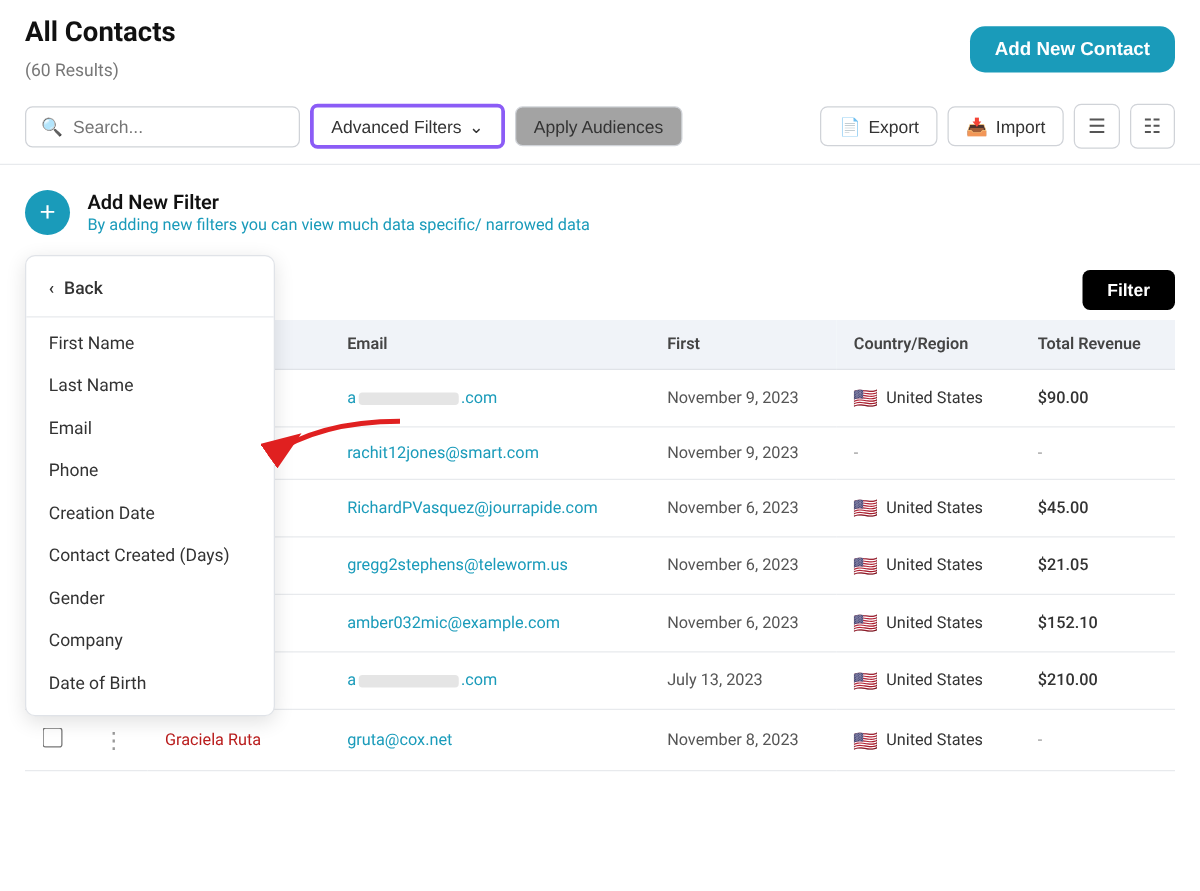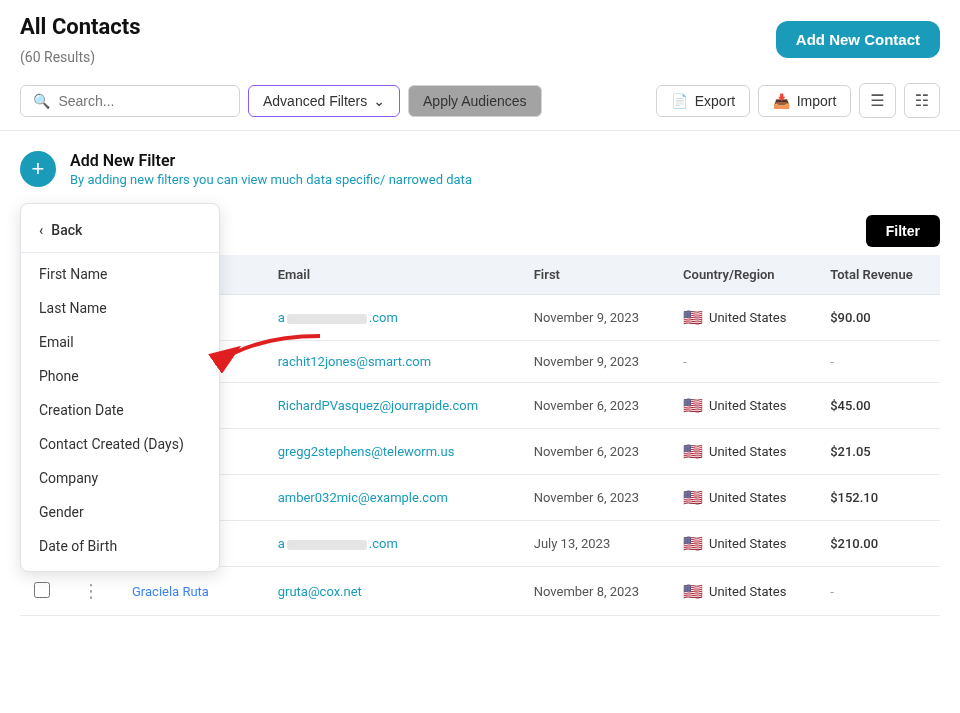--- a/index.html
+++ b/index.html
@@ -12,21 +12,21 @@
     .header-left { display: flex; align-items: baseline; gap: 10px; flex-direction: column; }
     .page-title { font-size: 22px; font-weight: 700; color: #111; }
     .result-count { font-size: 14px; color: #777; font-weight: 400; }
     .add-contact-btn { background: #1a9bba; color: #fff; border: none; border-radius: 12px; padding: 10px 20px; font-size: 15px; font-weight: 600; cursor: pointer; white-space: nowrap; }
 
     
     .toolbar { display: flex; align-items: center; gap: 8px; padding: 8px 20px 12px 20px; background: #fff; border-bottom: 1px solid #e8eaed; }
     .search-box { display: flex; align-items: center; border: 1px solid #d0d3d8; border-radius: 6px; padding: 7px 12px; gap: 8px; background: #fff; width: 220px; }
     .search-icon { color: #aaa; font-size: 14px; }
     .search-input { border: none; outline: none; font-size: 14px; color: #555; width: 100%; background: transparent; }
-    .filter-btn { display: flex; align-items: center; gap: 6px; border: 1px solid #8b5cf6; border-radius: 6px; padding: 7px 14px; background: #fff; cursor: pointer; font-size: 14px; color: #333; }
+    .filter-btn { display: flex; align-items: center; gap: 6px; border: 3px solid #8b5cf6; border-radius: 6px; padding: 7px 14px; background: #fff; cursor: pointer; font-size: 14px; color: #333; }
     .apply-audiences-btn { border: 1px solid #d0d3d8; border-radius: 6px; padding: 7px 14px; background: #a3a3a3; cursor: pointer; font-size: 14px; color: #333; }
     .toolbar-spacer { flex: 1; }
     .export-btn, .import-btn { display: flex; align-items: center; gap: 6px; border: 1px solid #d0d3d8; border-radius: 6px; padding: 7px 14px; background: #fff; cursor: pointer; font-size: 14px; color: #333; }
     .icon-btn { border: 1px solid #d0d3d8; border-radius: 6px; padding: 7px 10px; background: #fff; cursor: pointer; color: #555; font-size: 16px; }
 
     
     .main-area { position: relative; padding: 0 20px; }
 
     
     .filter-banner { display: flex; align-items: flex-start; gap: 14px; padding: 20px 0 10px 0; }
@@ -54,21 +54,21 @@
     tbody tr { border-bottom: 1px solid #e8eaed; background: #fff; padding-left: 43px; }
     td { padding: 13px 14px; font-size: 13px; color: #333; vertical-align: middle; }
     .email-cell { color: #1a9bba; }
     .date-cell { color: #555; }
     .country-cell { display: flex; align-items: center; gap: 6px; }
     .flag { font-size: 16px; }
     .revenue-cell { color: #333; font-weight: 500; }
     .dash { color: #999; }
     .row-check { width: 16px; height: 16px; accent-color: #1a9bba; }
     .dots-btn { background: none; border: none; cursor: pointer; color: #999; font-size: 18px; padding: 0 4px; }
-    .contact-name { color: #3b82f6; font-size: 13px; }
+    .contact-name { color: #b91c1c; font-size: 13px; }
     .blurred { display: inline-block; background: #ccc; border-radius: 3px; height: 12px; vertical-align: middle; }
 
     
     .check-col { width: 30px; }
     .dots-col { width: 30px; }
     .name-col { min-width: 130px; }
   </style>
 </head>
 <body>
 
@@ -120,22 +120,22 @@
         <span>‹</span>
         <span>Back</span>
       </div>
       <hr class="dropdown-divider">
       <div class="dropdown-item">First Name</div>
       <div class="dropdown-item">Last Name</div>
       <div class="dropdown-item">Email</div>
       <div class="dropdown-item">Phone</div>
       <div class="dropdown-item">Creation Date</div>
       <div class="dropdown-item">Contact Created (Days)</div>
+      <div class="dropdown-item">Gender</div>
       <div class="dropdown-item">Company</div>
-      <div class="dropdown-item">Gender</div>
       <div class="dropdown-item">Date of Birth</div>
     </div>
 
     <div class="arrow-overlay" style="top:195px; left:195px;">
       <svg width="130" height="70" viewBox="0 0 130 70">
         <defs>
           <marker id="arrowhead" markerWidth="8" markerHeight="6" refX="8" refY="3" orient="auto">
             <polygon points="8 0, 0 3, 8 6" fill="#e02020"></polygon>
           </marker>
         </defs>

